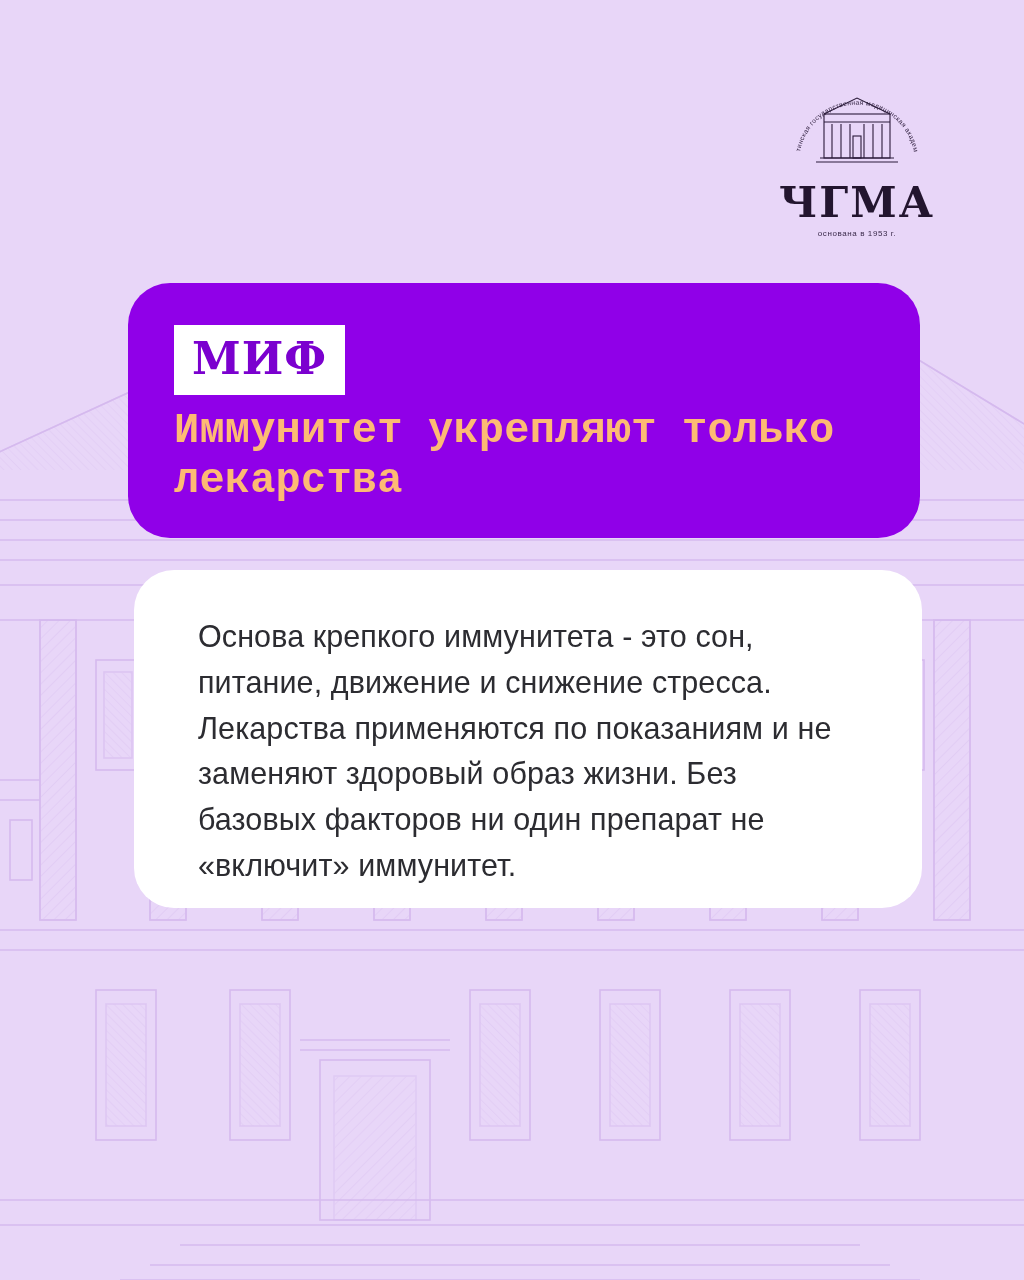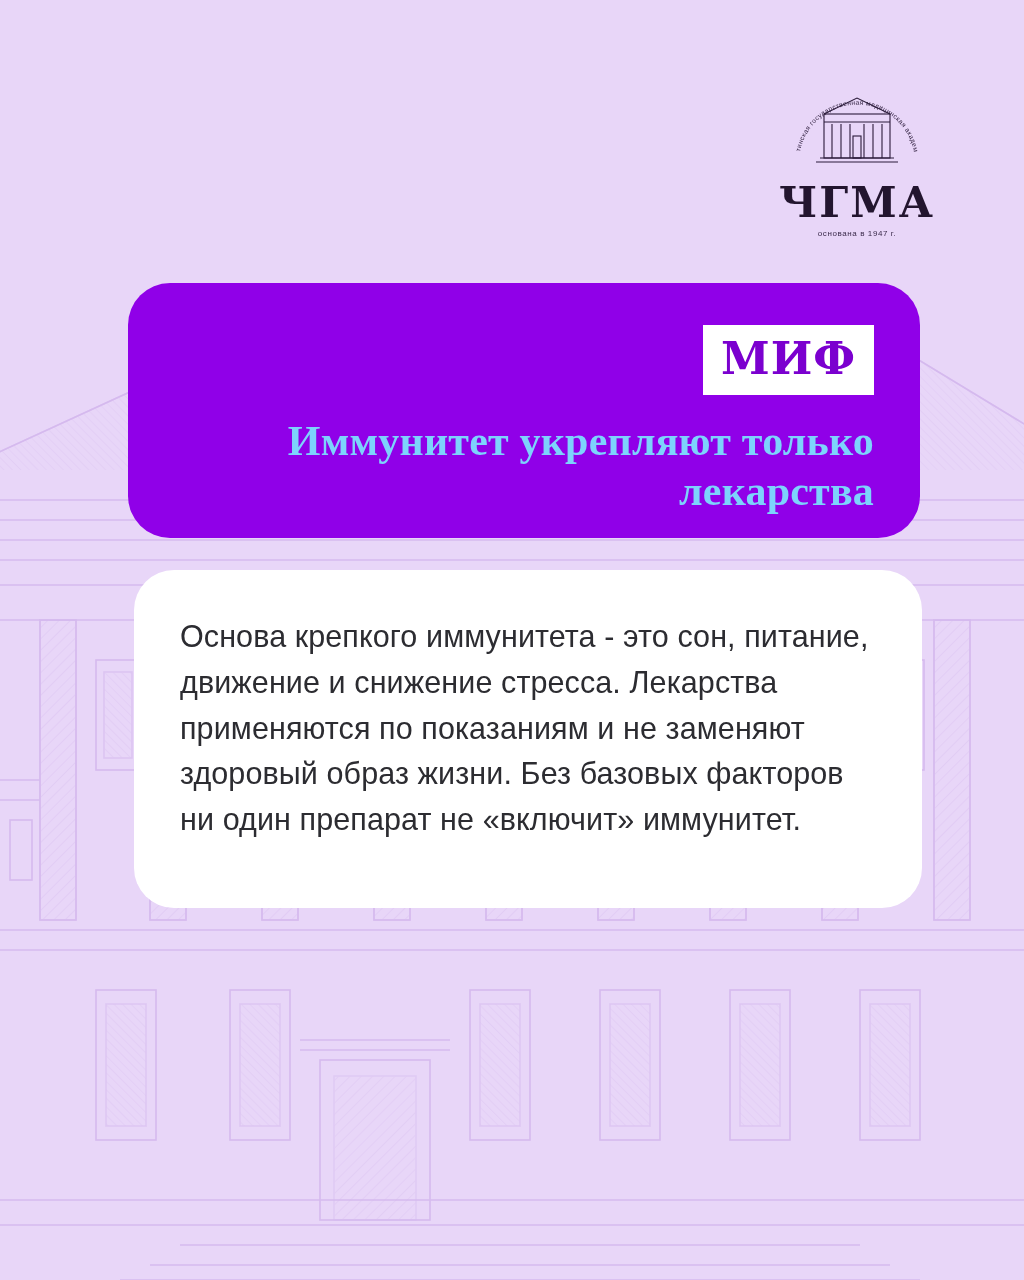--- a/index.html
+++ b/index.html
@@ -68,54 +68,53 @@
   .myth-card {
     position: absolute;
     left: 128px;
     top: 283px;
     width: 792px;
     height: 255px;
     background: #9000e8;
     border-radius: 42px;
     box-sizing: border-box;
     padding: 42px 46px 0 46px;
-    text-align: right;
   }
   .myth-badge {
     display: inline-block;
     background: #ffffff;
     color: #7b00cf;
     font-family: "DejaVu Serif", serif;
     font-weight: bold;
     font-size: 44px;
     line-height: 1;
     padding: 12px 18px 14px 18px;
     letter-spacing: 1px;
   }
   .myth-title {
-    margin-top: 22px;
-    color: #7dd3fc;
-    font-family: Liberation Serif, serif;
+    margin-top: 12px;
+    color: #fdba74;
+    font-family: Liberation Mono, monospace;
     font-weight: bold;
     font-size: 42px;
     line-height: 1.18;
     letter-spacing: 0.2px;
   }
 
   
   .answer-card {
     position: absolute;
     left: 134px;
     top: 570px;
     width: 788px;
     height: 338px;
     background: #ffffff;
     border-radius: 40px;
     box-sizing: border-box;
-    padding: 44px 46px;
+    padding: 44px 64px;
   }
   .answer-text {
     color: #2c2c31;
     font-size: 30.5px;
     line-height: 1.5;
     white-space: pre-line;
     letter-spacing: 0.1px;
   }
 </style>
 </head>
@@ -243,21 +242,21 @@
           <line x1="74" y1="46" x2="74" y2="80"></line>
           <line x1="83" y1="46" x2="83" y2="80"></line>
           <line x1="92" y1="46" x2="92" y2="80"></line>
           <rect x="63" y="58" width="8" height="22"></rect>
           <path d="M30 80 L104 80"></path>
           <path d="M26 84 L108 84"></path>
         </g>
       </svg>
     </div>
     <div class="logo-title">ЧГМА</div>
-    <div class="logo-sub">основана в 1947 г.</div>
+    <div class="logo-sub">основана в 1953 г.</div>
   </div>
 
   <div class="myth-card">
     <div class="myth-badge">МИФ</div>
     <div class="myth-title">Иммунитет укрепляют только лекарства</div>
   </div>
 
   <div class="answer-card">
     <div class="answer-text">Основа крепкого иммунитета - это сон, питание, движение и снижение стресса. Лекарства применяются по показаниям и не заменяют здоровый образ жизни. Без базовых факторов ни один препарат не «включит» иммунитет.</div>
   </div>

